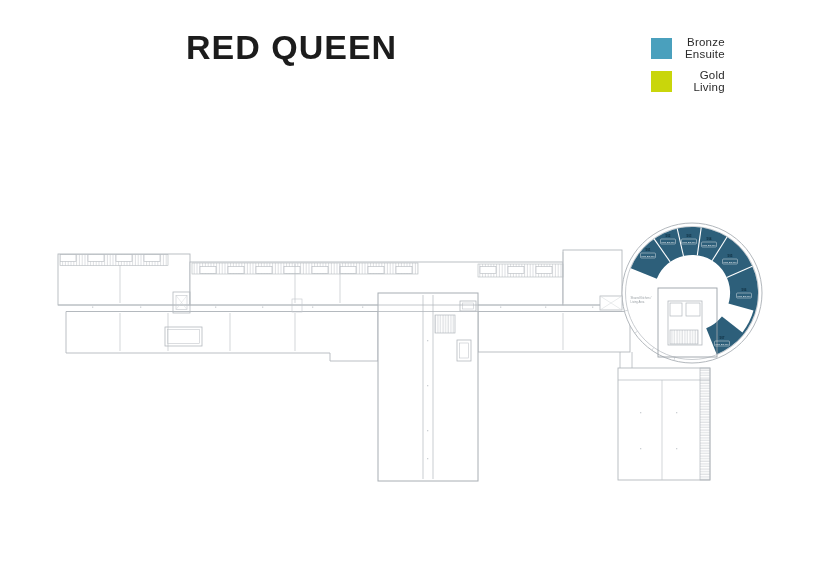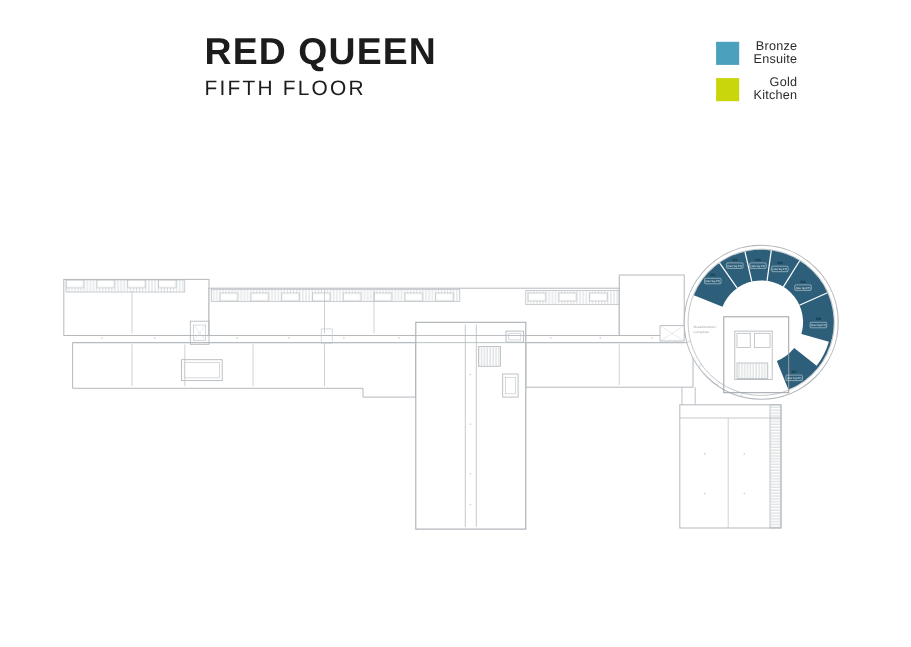--- a/index.html
+++ b/index.html
@@ -28,32 +28,31 @@
   .annot{font:2.8px "Liberation Sans",sans-serif;fill:#9aa0a5;}
 </style>
 </head>
 <body>
 
 <div class="stage">
 
   
   <div class="title-block">
     <h1>RED QUEEN</h1>
-    <h2>FIFTH FLOOR</h2>
   </div>
 
   
   <div class="legend">
     <div class="legend-row">
       <span class="swatch" style="background: rgb(74, 160, 189);"></span>
       <span class="legend-label">Bronze Ensuite</span>
     </div>
     <div class="legend-row">
       <span class="swatch" style="background: rgb(201, 214, 11);"></span>
-      <span class="legend-label">Gold Kitchen</span>
+      <span class="legend-label">Gold Living</span>
     </div>
   </div>
 
   
   <svg width="828" height="588" viewBox="0 0 828 588">
     <defs>
       <pattern id="bandHatch" x="0" y="0" width="28" height="12" patternUnits="userSpaceOnUse">
         <g stroke="#c6cace" stroke-width="0.6">
           <line x1="1" y1="0" x2="1" y2="12"></line>
             <line x1="3.8" y1="0" x2="3.8" y2="12"></line>

